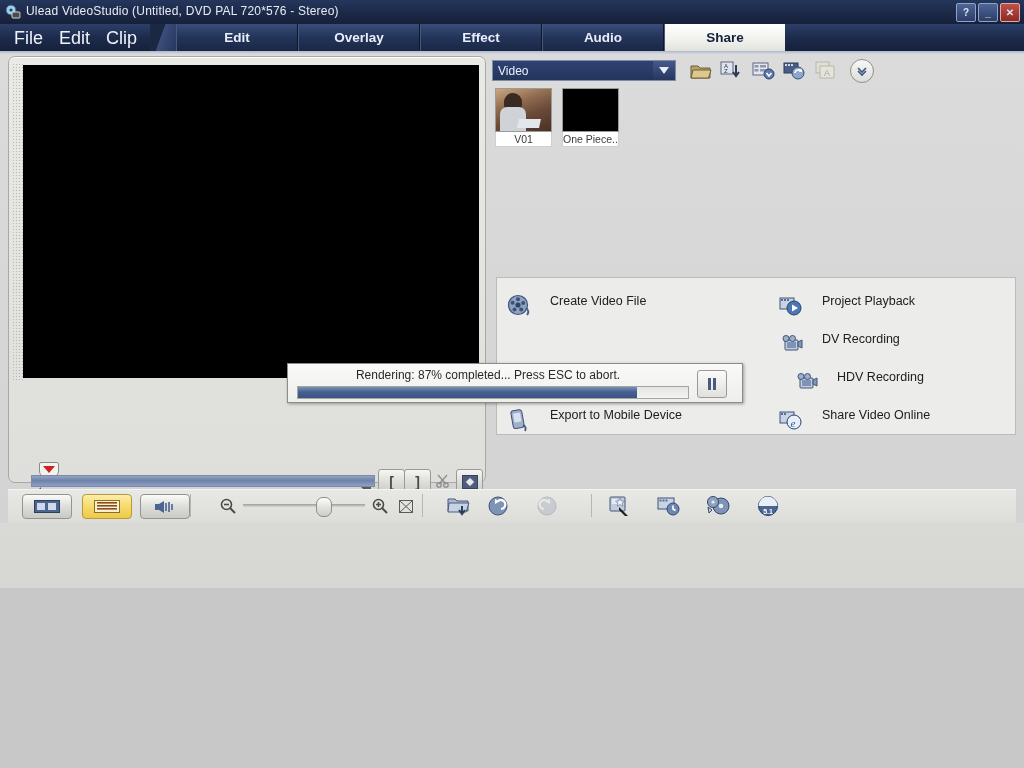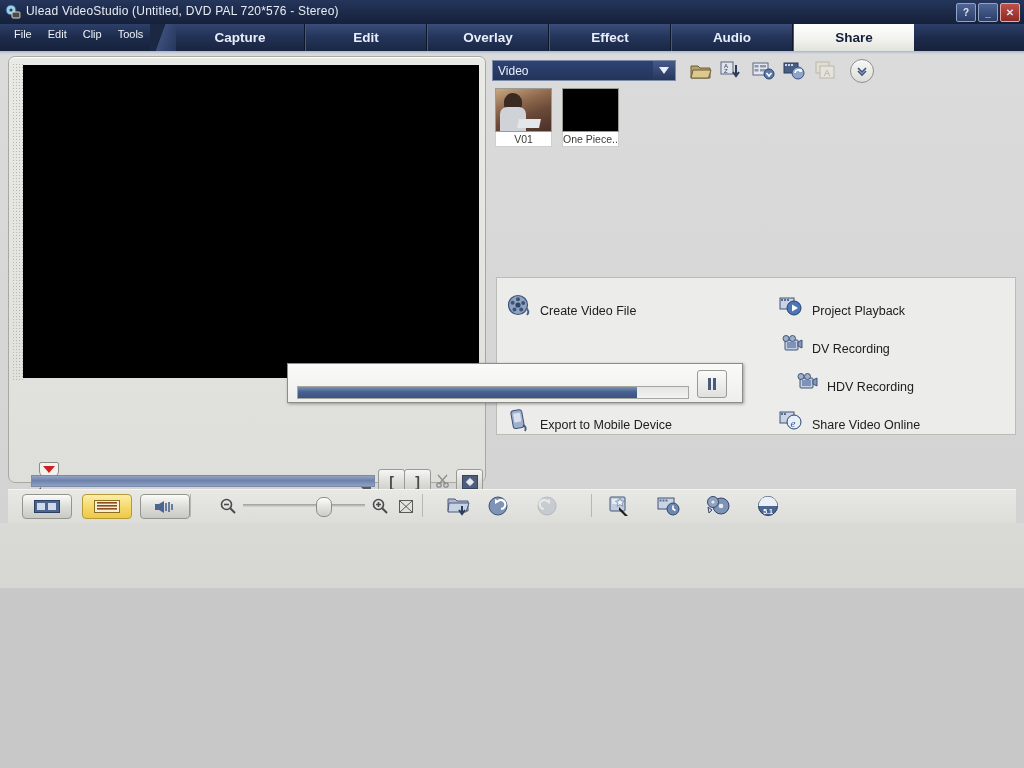--- a/index.html
+++ b/index.html
@@ -25,21 +25,21 @@
     display:flex;align-items:center;justify-content:center;
     font-size:10px;color:#dfe6f2;font-weight:bold;
     background:linear-gradient(180deg,#4f6596 0%,#2c3e67 100%);}
   .winbtn.close{background:linear-gradient(180deg,#c0504a 0%,#8d2a24 100%);
     border-color:#e2a9a6;}
 
   
   #menubar{position:absolute;left:0;top:24px;width:1024px;height:27px;
     background:linear-gradient(180deg,#2d3f69 0%,#1d2b4b 50%,#16213a 100%);}
   #menuitems{position:absolute;left:14px;top:4px;display:flex;gap:16px;}
-  #menuitems span{color:#eef2f9;font-size:11px;cursor:default;}
+  #menuitems span{color:#eef2f9;font-size:18px;cursor:default;}
   #steptabs{position:absolute;left:176px;top:24px;height:27px;display:flex;}
   .stab{height:27px;min-width:100px;padding:0 10px;display:flex;align-items:center;
     justify-content:center;color:#e9eefa;font-size:13.5px;font-weight:bold;
     border-left:1px solid #47577e;border-right:1px solid #0e1729;
     background:linear-gradient(180deg,#3a4d79 0%,#24355b 48%,#1a2744 100%);}
   .stab.first{border-left:none;
     background:linear-gradient(180deg,#33456f 0%,#223256 48%,#18233e 100%);}
   .stab.active{color:#14203a;
     background:linear-gradient(180deg,#ffffff 0%,#f2f2ef 55%,#e2e2dd 100%);
     border-right:none;}
@@ -109,21 +109,21 @@
   #libpanel{position:absolute;left:492px;top:88px;width:524px;height:180px;}
   .thumb{position:absolute;top:0;width:57px;}
   .thumb .tc{width:57px;height:44px;border:1px solid #9b9b96;box-sizing:border-box;}
   .thumb .tl{width:57px;height:15px;background:#ffffff;border:1px solid #cfcfcb;
     border-top:none;box-sizing:border-box;font-size:10.5px;color:#3a3a38;
     text-align:center;line-height:14px;overflow:hidden;white-space:nowrap;}
 
   
   #shareopts{position:absolute;left:496px;top:277px;width:518px;height:156px;
     background:#ececea;border:1px solid #bcbcb7;}
-  .opt{position:absolute;display:flex;align-items:flex-end;gap:9px;cursor:default;}
+  .opt{position:absolute;display:flex;align-items:flex-start;gap:19px;cursor:default;}
   .opt .lbl{font-size:12.5px;color:#202020;white-space:nowrap;}
   .optico{width:24px;height:24px;flex:0 0 24px;}
 
   
   #render{position:absolute;left:287px;top:363px;width:454px;height:38px;
     background:linear-gradient(180deg,#fafafa 0%,#eeeeec 100%);
     border:1px solid #8d8d88;box-shadow:1px 1px 3px rgba(0,0,0,.35);}
   #rendertxt{position:absolute;left:0;top:4px;width:400px;text-align:center;
     font-size:12px;color:#2a2a28;}
   #progwrap{position:absolute;left:9px;top:22px;width:390px;height:11px;
@@ -192,21 +192,20 @@
   <div id="menubar">
     <div id="menuitems">
       <span>File</span>
       <span>Edit</span>
       <span>Clip</span>
       <span>Tools</span>
     </div>
   </div>
   <div class="lead-curve"></div>
   <div id="steptabs">
-    <div class="stab first" style="width:108px">Capture</div>
     <div class="stab" style="width:100px">Edit</div>
     <div class="stab" style="width:100px">Overlay</div>
     <div class="stab" style="width:100px">Effect</div>
     <div class="stab" style="width:100px">Audio</div>
     <div class="stab active" style="width:96px">Share</div>
 
   </div>
   <div id="menubar-shine"></div>
 
   <div id="preview">
@@ -433,20 +432,21 @@
         <rect x="2" y="5" width="2" height="2" fill="#5b6e92"></rect>
           <rect x="5" y="5" width="2" height="2" fill="#5b6e92"></rect>
         <circle cx="15" cy="14" r="7" fill="#e9eef7" stroke="#24436e"></circle>
         <text x="11.5" y="18.5" font-size="11" fill="#2360a8" font-family="serif" font-style="italic">e</text>
       </svg>
       <span class="lbl">Share Video Online</span>
     </div>
   </div>
 
   <div id="render">
+    <div id="rendertxt">Rendering: 87% completed... Press ESC to abort.</div>
     <div id="progwrap">
       <div id="progfill" style="width: 87%;"></div>
     </div>
     <div id="pausebtn">
       <svg width="10" height="12" viewBox="0 0 10 12">
           <rect x="1" y="0" width="3" height="12" fill="#4a5b7d"></rect>
           <rect x="6" y="0" width="3" height="12" fill="#4a5b7d"></rect>
         </svg>
     </div>
   </div>

